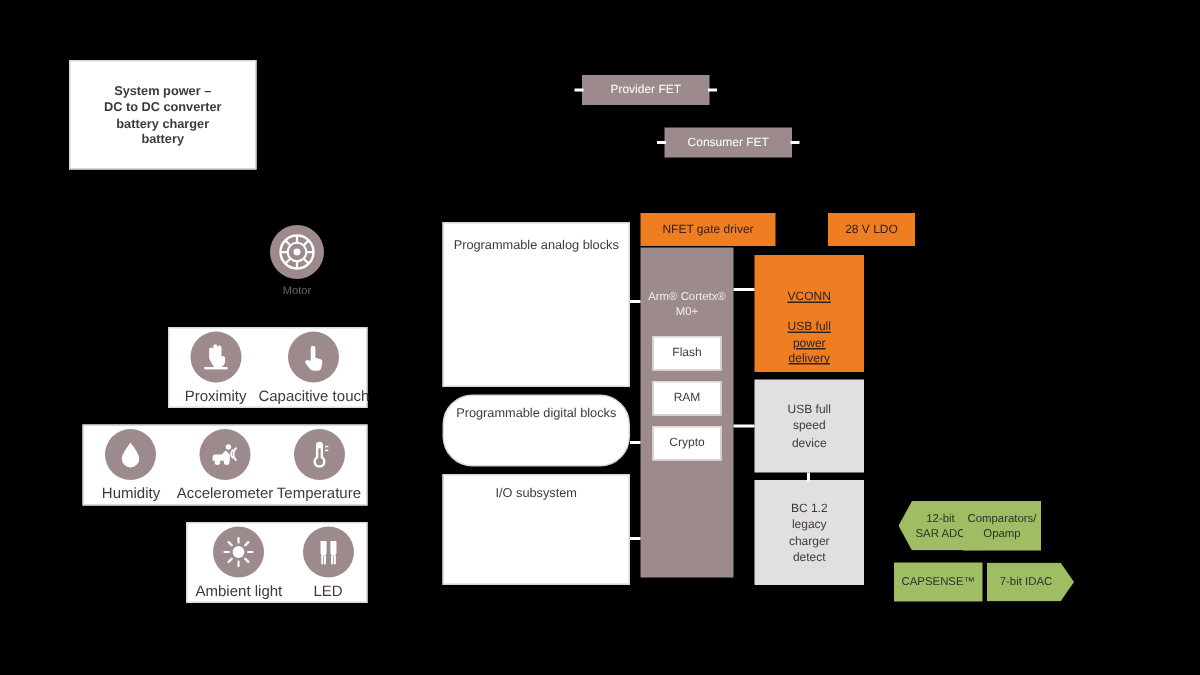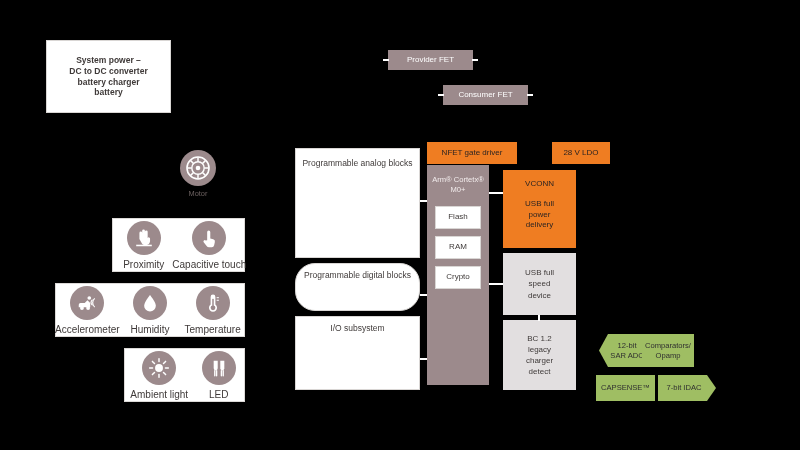--- a/index.html
+++ b/index.html
@@ -106,40 +106,40 @@
           <path d="M10 14.5 L10 5.5 a1.7 1.7 0 0 1 3.4 0 L13.4 12.6 L16.6 13.4 a2.4 2.4 0 0 1 1.8 2.9 L17.6 20 a2.6 2.6 0 0 1 -2.6 2 L12 22 a3.4 3.4 0 0 1 -2.6 -1.3 L6.2 16.6 a1.5 1.5 0 0 1 2.2 -2 Z" fill="#ffffff"></path>
         </svg>
       </div>
       <div class="sensor-label">Capacitive touch</div>
     </div>
   </div>
 
   <div class="sensor-card" style="left:55px;top:283px;width:190px;height:54px;">
     <div class="sensor">
       <div class="circ">
+        <svg width="20" height="20" viewBox="0 0 24 24">
+          <path d="M12 2.5 C12 2.5 5 11 5 15.3 a7 7 0 0 0 14 0 C19 11 12 2.5 12 2.5 Z" fill="#ffffff"></path>
+        </svg>
+      </div>
+      <div class="sensor-label">Humidity</div>
+    </div>
+    <div class="sensor">
+      <div class="circ">
         <svg width="22" height="22" viewBox="0 0 24 24">
           <path d="M3 16.5 L3 14 a2 2 0 0 1 2 -2 L9.5 12 L12.5 9 L15.5 12 L15.5 16.5 Z" fill="#ffffff"></path>
           <circle cx="6.5" cy="17.5" r="2.1" fill="#ffffff"></circle>
           <circle cx="13.2" cy="17.5" r="2.1" fill="#ffffff"></circle>
           <circle cx="14.5" cy="6.5" r="2" fill="#ffffff"></circle>
           <g fill="none" stroke="#ffffff" stroke-width="1.3">
             <path d="M18 8.5 a3.6 3.6 0 0 0 0 6"></path>
             <path d="M20.4 7 a6.2 6.2 0 0 0 0 9.5"></path>
           </g>
         </svg>
       </div>
       <div class="sensor-label">Accelerometer</div>
-    </div>
-    <div class="sensor">
-      <div class="circ">
-        <svg width="20" height="20" viewBox="0 0 24 24">
-          <path d="M12 2.5 C12 2.5 5 11 5 15.3 a7 7 0 0 0 14 0 C19 11 12 2.5 12 2.5 Z" fill="#ffffff"></path>
-        </svg>
-      </div>
-      <div class="sensor-label">Humidity</div>
     </div>
     <div class="sensor">
       <div class="circ">
         <svg width="22" height="22" viewBox="0 0 24 24">
           <path d="M12 2.8 a2.6 2.6 0 0 1 2.6 2.6 L14.6 13.6 a4.4 4.4 0 1 1 -5.2 0 L9.4 5.4 A2.6 2.6 0 0 1 12 2.8 Z" fill="#ffffff"></path>
           <circle cx="12" cy="17.2" r="2.6" fill="#9c8a8c"></circle>
           <rect x="11.2" y="7.5" width="1.6" height="9" fill="#9c8a8c"></rect>
           <g stroke="#ffffff" stroke-width="1.1">
             <line x1="16" y1="6.2" x2="18.4" y2="6.2"></line>
             <line x1="16" y1="9" x2="18.4" y2="9"></line>
@@ -208,21 +208,21 @@
   <div class="white" style="position:absolute;left:295px;top:263px;width:125px;height:48px;box-sizing:border-box;border-radius:20px;">
     <div class="panel-title" style="margin-top:6px;text-align:center;">Programmable digital blocks</div>
 
   </div>
 
   <div class="white" style="position:absolute;left:295px;top:316px;width:125px;height:74px;box-sizing:border-box;">
     <div class="panel-title" style="margin-top:6px;text-align:center;">I/O subsystem</div>
 
   </div>
 
-  <div class="box mauve" style="left:427px;top:165px;width:62px;height:220px;justify-content:flex-start;padding-top:10px;">
+  <div class="box mauve" style="left:427px;top:165px;width:62px;height:220px;justify-content:flex-start;padding-top:28px;">
     <div style="font-size:7.6px;color:#f2ecec;">Arm® Cortetx®</div>
     <div style="font-size:7.6px;color:#f2ecec;margin-bottom:10px;">M0+</div>
 
     <div class="box white" style="position:relative;left:0;top:0;width:46px;height:23px;margin-bottom:7px;font-size:8px;">
       <div>Flash</div>
     </div>
     <div class="box white" style="position:relative;left:0;top:0;width:46px;height:23px;margin-bottom:7px;font-size:8px;">
       <div>RAM</div>
     </div>
     <div class="box white" style="position:relative;left:0;top:0;width:46px;height:23px;font-size:8px;">
@@ -231,21 +231,21 @@
   </div>
 
   <div class="box orange" style="left:427px;top:142px;width:90px;height:22px;">
     <div>NFET gate driver</div>
   </div>
 
   <div class="box orange" style="left:552px;top:142px;width:58px;height:22px;">
     <div>28 V LDO</div>
   </div>
 
-  <div class="box orange" style="left:503px;top:170px;width:73px;height:78px;justify-content:flex-start;padding-top:9px;">
+  <div class="box orange" style="left:503px;top:170px;width:73px;height:78px;justify-content:flex-start;padding-top:23px;text-decoration:underline;">
     <div style="margin-bottom:9px;">VCONN</div>
     <div>USB full</div>
     <div>power</div>
     <div>delivery</div>
   </div>
 
   <div class="box grey" style="left:503px;top:253px;width:73px;height:62px;">
     <div>USB full</div>
     <div>speed</div>
     <div>device</div>

